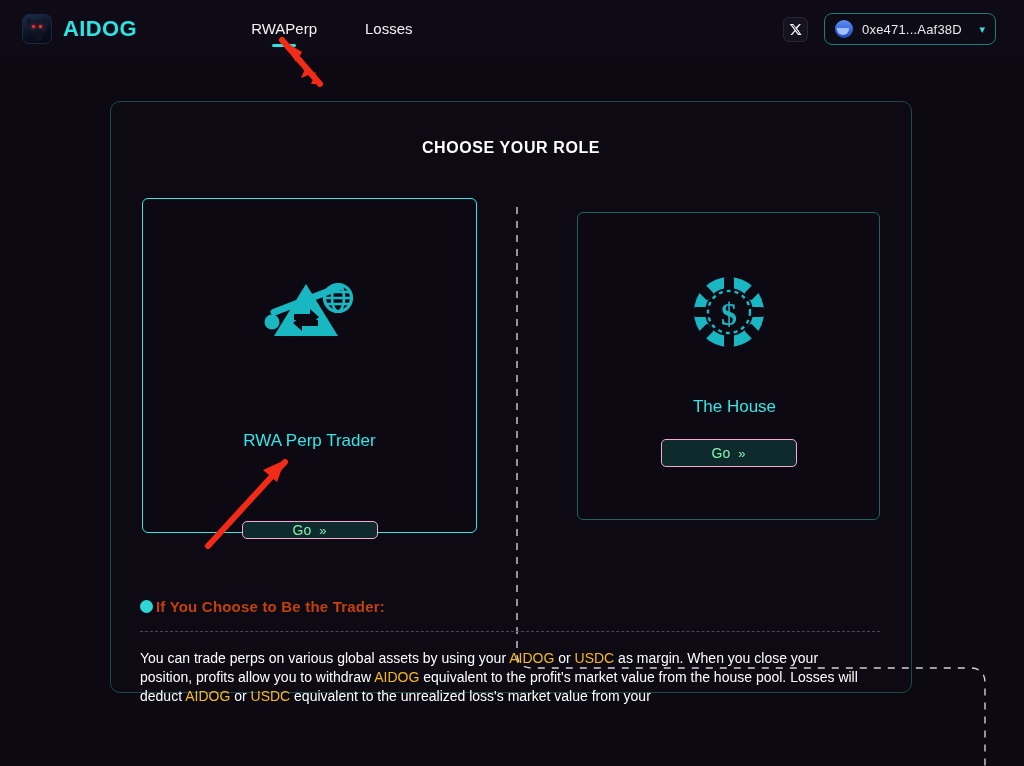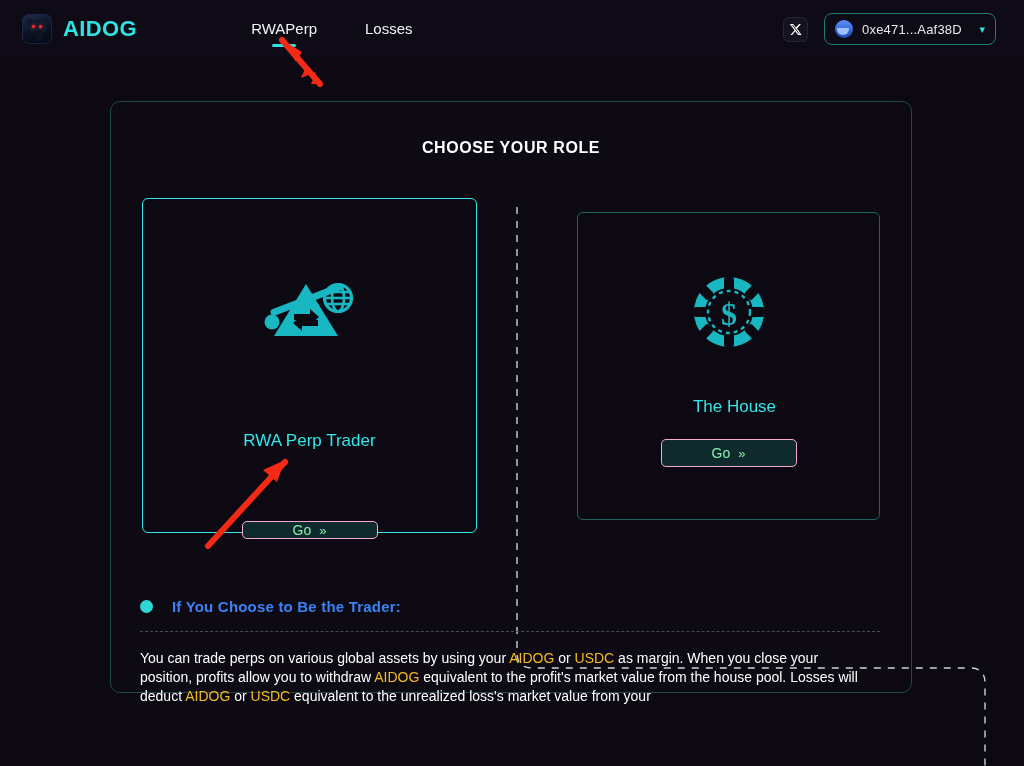--- a/index.html
+++ b/index.html
@@ -178,22 +178,22 @@
     width: 740px;
   }
   #info-head {
     display: flex; align-items: center;
   }
   #info-dot {
     width: 13px; height: 13px; border-radius: 50%;
     background: #2fd6d6; flex: none;
   }
   #info-title {
-    margin-left: 19px;
-    color: #3b82f6; font-size: 15px; font-weight: bold;
+    margin-left: 3px;
+    color: #c2410c; font-size: 15px; font-weight: bold;
     letter-spacing: .2px;
   }
   #info-divider {
     margin-top: 16px;
     border-top: 1px dashed #4a4560;
     height: 0;
   }
   #info-body {
     margin-top: 17px;
     color: #ffffff; font-size: 14px;

